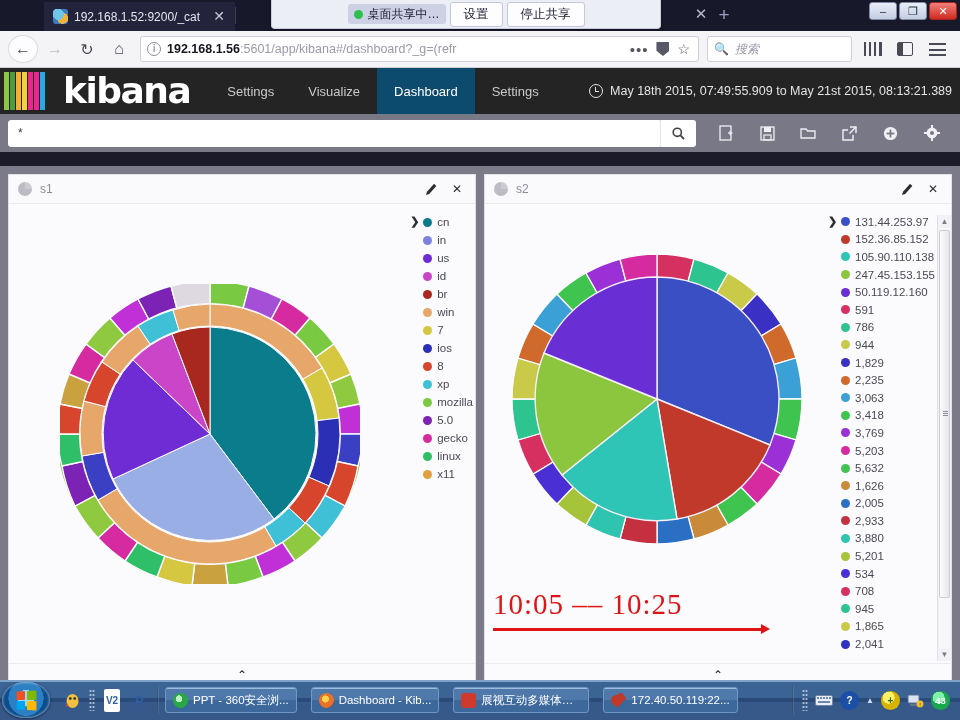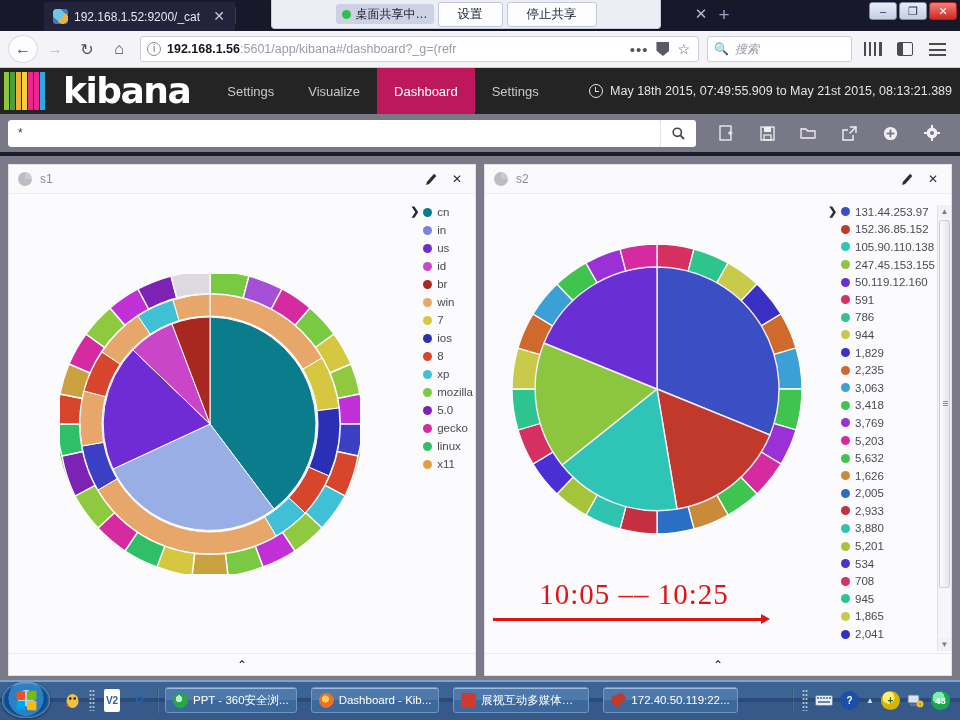--- a/index.html
+++ b/index.html
@@ -48,21 +48,21 @@
     display: flex; align-items: center; justify-content: center; gap: 4px;
     box-shadow: 0 1px 3px rgba(0,0,0,.35);
   }
   .sharebar .sb-label {
     font-size: 12px; color: #22223a; padding: 0 6px;
     background: #cdd1e4; border-radius: 3px; height: 20px;
     display: flex; align-items: center; gap: 5px;
   }
   .sb-dot { width: 9px; height: 9px; border-radius: 50%; background: #2fbf4f; flex: none; }
   .sb-btn {
-    font-size: 12.5px; color: #1c1c30; padding: 3px 19px;
+    font-size: 12.5px; color: #1c1c30; padding: 3px 13px;
     background: #fdfdff; border: 1px solid #c4c7d8; border-radius: 3px;
   }
   .sharebar-close {
     position: absolute; right: -52px; top: 4px; width: 22px; height: 20px;
     color: #b9b9ce; font-size: 15px; text-align: center; line-height: 20px;
   }
   .newtab {
     position: absolute; left: 713px; top: 6px; width: 22px; height: 20px;
     color: #9f9fc0; font-size: 19px; line-height: 18px; text-align: center;
   }
@@ -129,21 +129,21 @@
   .kb-logo-wrap { display: flex; align-items: center; height: 46px; padding-left: 4px; }
   .kb-bars { display: flex; height: 38px; gap: 1px; }
   .kb-bars i { display: block; width: 5px; height: 100%; }
   .kb-word { font-size: 36px; font-weight: 700; color: #fff; letter-spacing: -1.5px;
     line-height: 38px; margin-left: 18px; font-family: "DejaVu Sans", sans-serif; }
   .kb-nav { display: flex; height: 46px; margin-left: 20px; }
   .kb-nav a {
     display: flex; align-items: center; padding: 0 17px; font-size: 13px;
     color: #c9c9c9; text-decoration: none; height: 46px;
   }
-  .kb-nav a.on { background: #be185d; color: #fff; }
+  .kb-nav a.on { background: #0c4a6e; color: #fff; }
   .kb-time {
     margin-left: auto; margin-right: 8px; display: flex; align-items: center; gap: 7px;
     font-size: 12.5px; color: #e4e4e4;
   }
   .clock-ico {
     width: 14px; height: 14px; border: 1.6px solid #e4e4e4; border-radius: 50%;
     position: relative;
   }
   .clock-ico::before { content:''; position:absolute; left:4.5px; top:2px; width:1.6px; height:5px; background:#e4e4e4; }
   .clock-ico::after  { content:''; position:absolute; left:5px; top:5.5px; width:4px; height:1.6px; background:#e4e4e4; }
@@ -164,21 +164,21 @@
   }
   .qtools { display: flex; align-items: center; gap: 0; margin-left: 10px; }
   .qtool {
     width: 41px; height: 38px; display: flex; align-items: center; justify-content: center;
     color: #f0f0f4;
   }
   .qtool svg { display: block; }
 
   
   .board {
-    position: absolute; left: 0; top: 156px; width: 960px; height: 528px;
+    position: absolute; left: 0; top: 166px; width: 960px; height: 528px;
     background: #7a7a88; padding: 8px;
   }
   .panels { display: flex; gap: 8px; height: 100%; }
   .panel {
     flex: 1; background: #fbfafc; border: 1px solid #e3e1e8;
     display: flex; flex-direction: column; position: relative;
   }
   .panel-head {
     height: 29px; border-bottom: 1px solid #eceaf0; display: flex; align-items: center;
     padding: 0 9px; gap: 8px; background: #faf9fb;
@@ -221,21 +221,21 @@
 
   .panel-foot {
     height: 22px; border-top: 1px solid #eceaf0; display: flex; align-items: center;
     justify-content: center; position: relative;
   }
   .foot-chevron { font-size: 12px; color: #22222a; position: absolute; left: 50%; transform: translateX(-50%); }
 
   
   .annot {
     position: absolute; left: 8px; bottom: 28px; width: 282px;
-    font-family: "Liberation Serif", serif; color: #e01414; text-align: center;
+    font-family: "Liberation Serif", serif; color: #e01414;
   }
   .annot-text { font-size: 29px; letter-spacing: 1px; white-space: nowrap; }
   .annot-arrow { position: relative; height: 10px; margin-top: 4px; }
   .annot-arrow .ln { position: absolute; left: 0; top: 3px; width: 272px; height: 3px; background: #e01414; }
   .annot-arrow .hd {
     position: absolute; left: 268px; top: -1px; width: 0; height: 0;
     border-left: 9px solid #e01414; border-top: 5px solid transparent; border-bottom: 5px solid transparent;
   }
 
   

